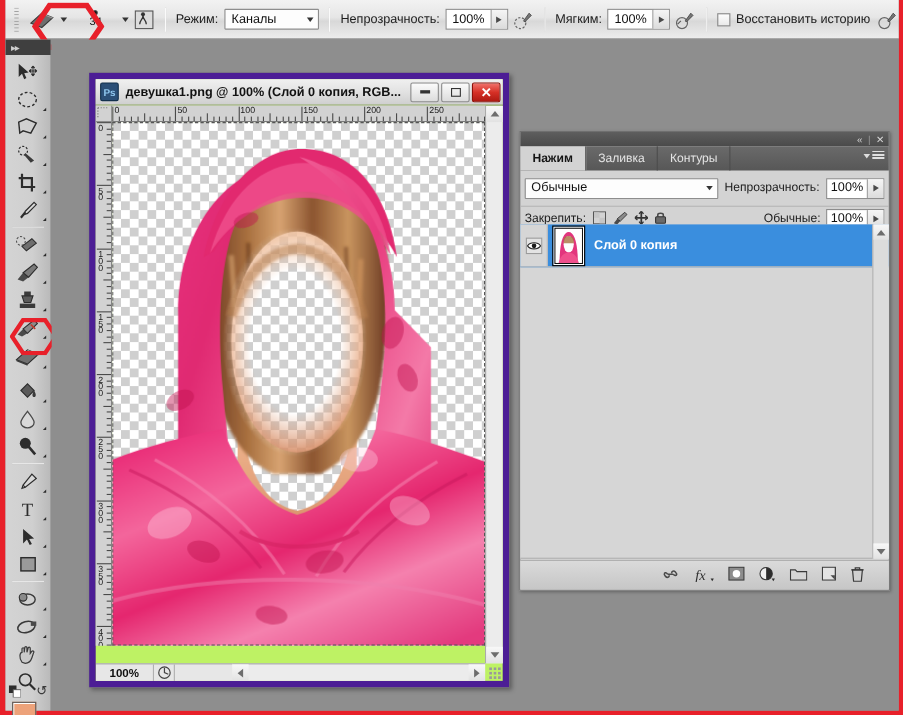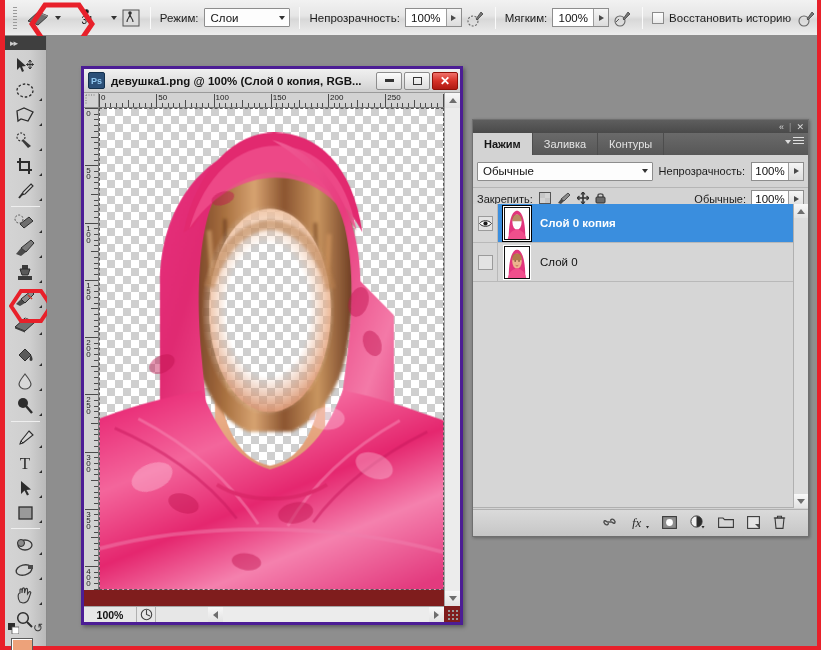--- a/index.html
+++ b/index.html
@@ -174,22 +174,22 @@
   #workspace {
     position: absolute; left: 42px; top: 36px;
     width: 770px; height: 610px;
     background: #8e8e8e;
   }
 
   
   #doc-window {
     position: absolute; left: 34px; top: 30px;
     width: 382px; height: 559px;
-    background: #7f1d1d;
-    border: 3px solid #4c1d95;
+    background: #bef264;
+    border: 6px solid #4c1d95;
     box-shadow: 2px 2px 4px rgba(0,0,0,.35);
   }
   #doc-titlebar {
     height: 24px;
     background: linear-gradient(to bottom,#f0f0f0 0%,#e2e2e2 50%,#cfcfcf 100%);
     border-bottom: 1px solid #9a9a9a;
     display: flex; align-items: center;
     padding: 0 2px 0 4px;
   }
   .ps-badge {
@@ -473,21 +473,21 @@
         <rect x="1" y="1" width="16" height="16" fill="#dcdcdc" stroke="#555"></rect>
         <path d="M5 13 C5 9 8 9 8 5 M11 13 C11 9 8 9 8 5" stroke="#333" fill="none" stroke-width="1.2"></path>
         <circle cx="8" cy="4" r="1.8" fill="#333"></circle>
       </svg>
     </div>
 
     <div class="opt-sep"></div>
 
     <span class="opt-label">Режим:</span>
     <div class="combo" style="width:92px;margin-left:6px;">
-      <span class="cv">Слои</span>
+      <span class="cv">Каналы</span>
       <span class="mini-arrow" style="margin-right:2px;"></span>
     </div>
 
     <div class="opt-sep"></div>
 
     <span class="opt-label">Непрозрачность:</span>
     <div class="spinbox" style="margin-left:5px;">
       <span class="sv">100%</span>
       <span class="sbtn">
           <span class="tri-right"></span>
@@ -1149,38 +1149,20 @@
               <rect width="26" height="33" fill="#fff"></rect>
               <path d="M4 33 C4 12 8 3 13 3 C18 3 22 12 22 33 Z" fill="#e2357d"></path>
               <ellipse cx="13" cy="15" rx="5" ry="8" fill="#fdfdfd"></ellipse>
               <path d="M8 10 C9 6 17 6 18 10 L18 14 L8 14 Z" fill="#a8713f" opacity=".8"></path>
               <path d="M3 33 C5 25 10 23 13 23 C16 23 21 25 23 33 Z" fill="#ef4f8c"></path>
             </svg>
           </span>
           <span class="layer-name">Слой 0 копия</span>
         </div>
 
-        <div class="layer-row">
-          <span class="eye-cell">
-            <span class="eye-box"></span>
-          </span>
-          <span class="layer-thumb">
-            <svg width="100%" height="100%" viewBox="0 0 26 33" preserveAspectRatio="none">
-              <rect width="26" height="33" fill="#fff"></rect>
-              <path d="M4 33 C4 12 8 3 13 3 C18 3 22 12 22 33 Z" fill="#e2357d"></path>
-              <ellipse cx="13" cy="15" rx="5.2" ry="8" fill="#ecb48e"></ellipse>
-              <path d="M8 10 C9 6 17 6 18 10 L18 14 L8 14 Z" fill="#a8713f" opacity=".85"></path>
-              <circle cx="11" cy="15" r=".8" fill="#4a2a16"></circle>
-              <circle cx="15.2" cy="15" r=".8" fill="#4a2a16"></circle>
-              <path d="M11.6 19.5 C12.4 20.3 13.6 20.3 14.4 19.5" stroke="#b4503f" stroke-width=".9" fill="none"></path>
-              <path d="M3 33 C5 25 10 23 13 23 C16 23 21 25 23 33 Z" fill="#ef4f8c"></path>
-            </svg>
-          </span>
-          <span class="layer-name">Слой 0</span>
-        </div>
       </div>
 
       <div class="panel-sb">
         <div class="sb-arrow" style="width:14px;height:14px;">
             <span class="ar-up"></span>
           </div>
         <div class="sb-arrow" style="width:14px;height:14px;position:absolute;bottom:0;">
             <span class="ar-dn"></span>
           </div>
       </div>

